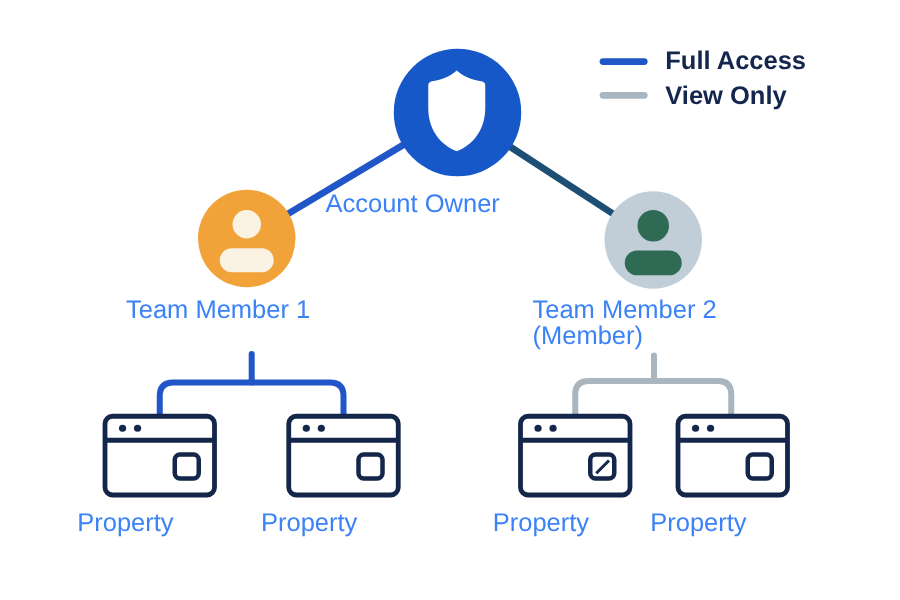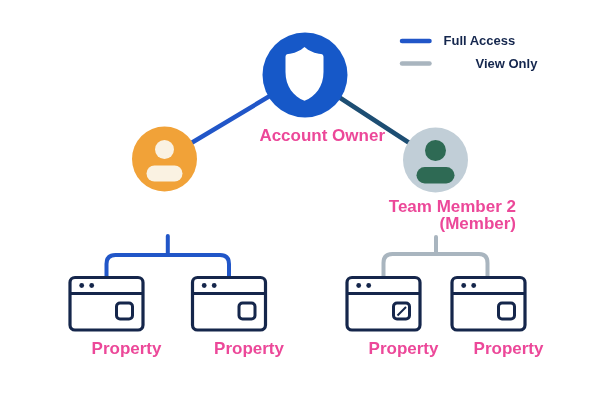--- a/index.html
+++ b/index.html
@@ -6,31 +6,31 @@
   .stage{
     position:relative;
     width:600px;height:400px;
     background:#ffffff;
     font-family:"Liberation Sans","DejaVu Sans",sans-serif;
     overflow:hidden;
   }
   .stage svg{position:absolute;left:0;top:0;}
   .lbl{
     position:absolute;
-    color:#ec4899;
-    font-weight:700;
-    text-align:right;
+    color:#3b82f6;
+    font-weight:400;
+    text-align:left;
     white-space:nowrap;
   }
   .node-lbl{font-size:17px;line-height:17px;}
   .legend-lbl{
     position:absolute;
     color:#14264d;
     font-weight:600;
-    font-size:13px;line-height:16px;
+    font-size:17px;line-height:16px;
     text-align:left;white-space:nowrap;
   }
 </style>
 </head>
 <body>
 
 <div class="stage">
 
   <svg width="600" height="400" viewBox="0 0 600 400">
 
@@ -112,28 +112,29 @@
       </g>
     </g>
 
     <line x1="402" y1="41" x2="429.5" y2="41" stroke="#2156c8" stroke-width="4.5" stroke-linecap="round"></line>
     <line x1="402" y1="63.5" x2="429.5" y2="63.5" stroke="#a9b5bf" stroke-width="4.5" stroke-linecap="round"></line>
   </svg>
 
   <div class="lbl node-lbl" style="left:217px;top:126.5px;width:168px;">Account Owner</div>
 
   <div class="lbl node-lbl" style="left:84px;top:197.5px;width:161px;">
+    <div>Team Member 1</div>
   </div>
 
   <div class="lbl node-lbl" style="left:355px;top:197.5px;width:161px;">
     <div>Team Member 2</div>
     <div>(Member)</div>
   </div>
 
   <div class="lbl node-lbl" style="left:51.5px;top:339.5px;width:110px;">Property</div>
   <div class="lbl node-lbl" style="left:174px;top:339.5px;width:110px;">Property</div>
   <div class="lbl node-lbl" style="left:328.5px;top:339.5px;width:110px;">Property</div>
   <div class="lbl node-lbl" style="left:433.5px;top:339.5px;width:110px;">Property</div>
 
   <div class="legend-lbl" style="left:443.5px;top:33px;">Full Access</div>
-  <div class="legend-lbl" style="left:443.5px;top:55.5px;margin-left:32px;">View Only</div>
+  <div class="legend-lbl" style="left:443.5px;top:55.5px;">View Only</div>
 
 </div>
 
 </body></html>

